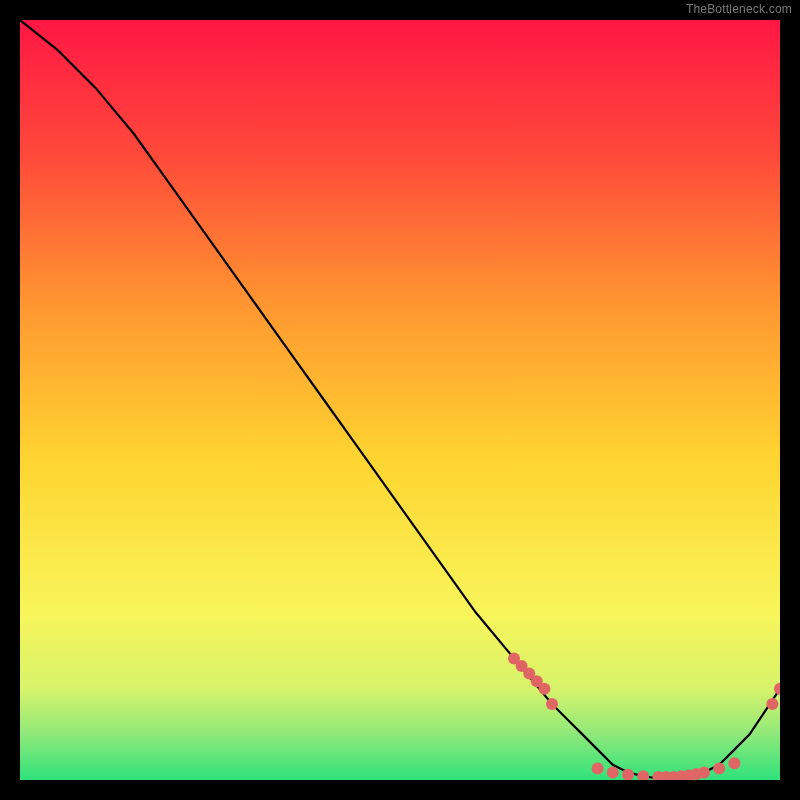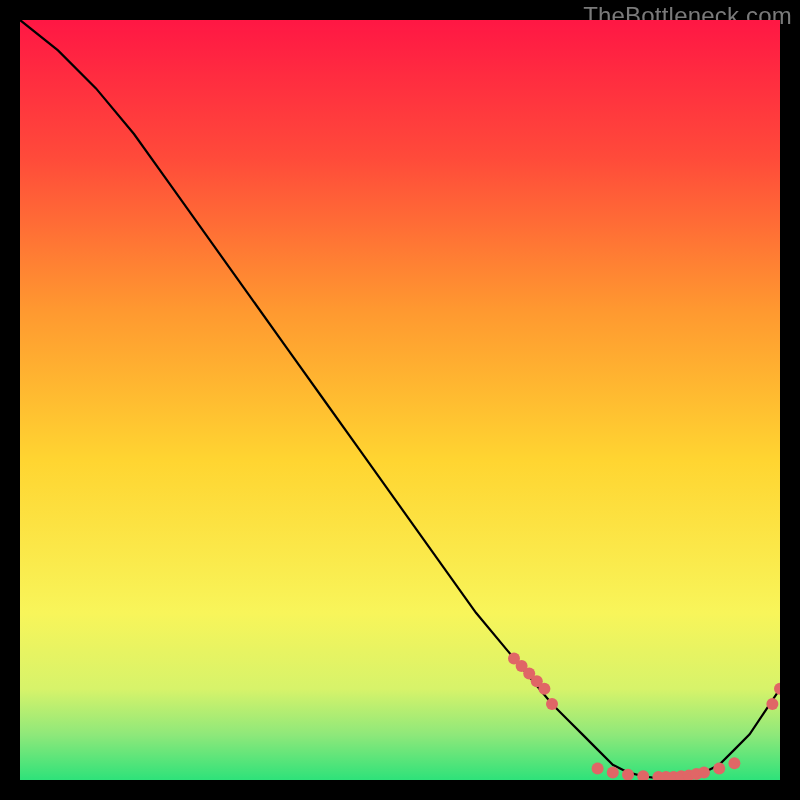--- a/index.html
+++ b/index.html
@@ -15,21 +15,21 @@
     left: 20px;
     top: 20px;
     width: 760px;
     height: 760px;
   }
   .watermark {
     position: absolute;
     top: 2px;
     right: 8px;
     font-family: Arial, Helvetica, sans-serif;
-    font-size: 24px;
+    font-size: 12px;
     color: #7a7a7a;
     font-weight: 500;
     letter-spacing: 0.2px;
   }
 </style>
 </head>
 <body>
 <div class="frame">
   <div class="watermark">TheBottleneck.com</div>
   <svg class="plot" viewBox="0 0 760 760">

